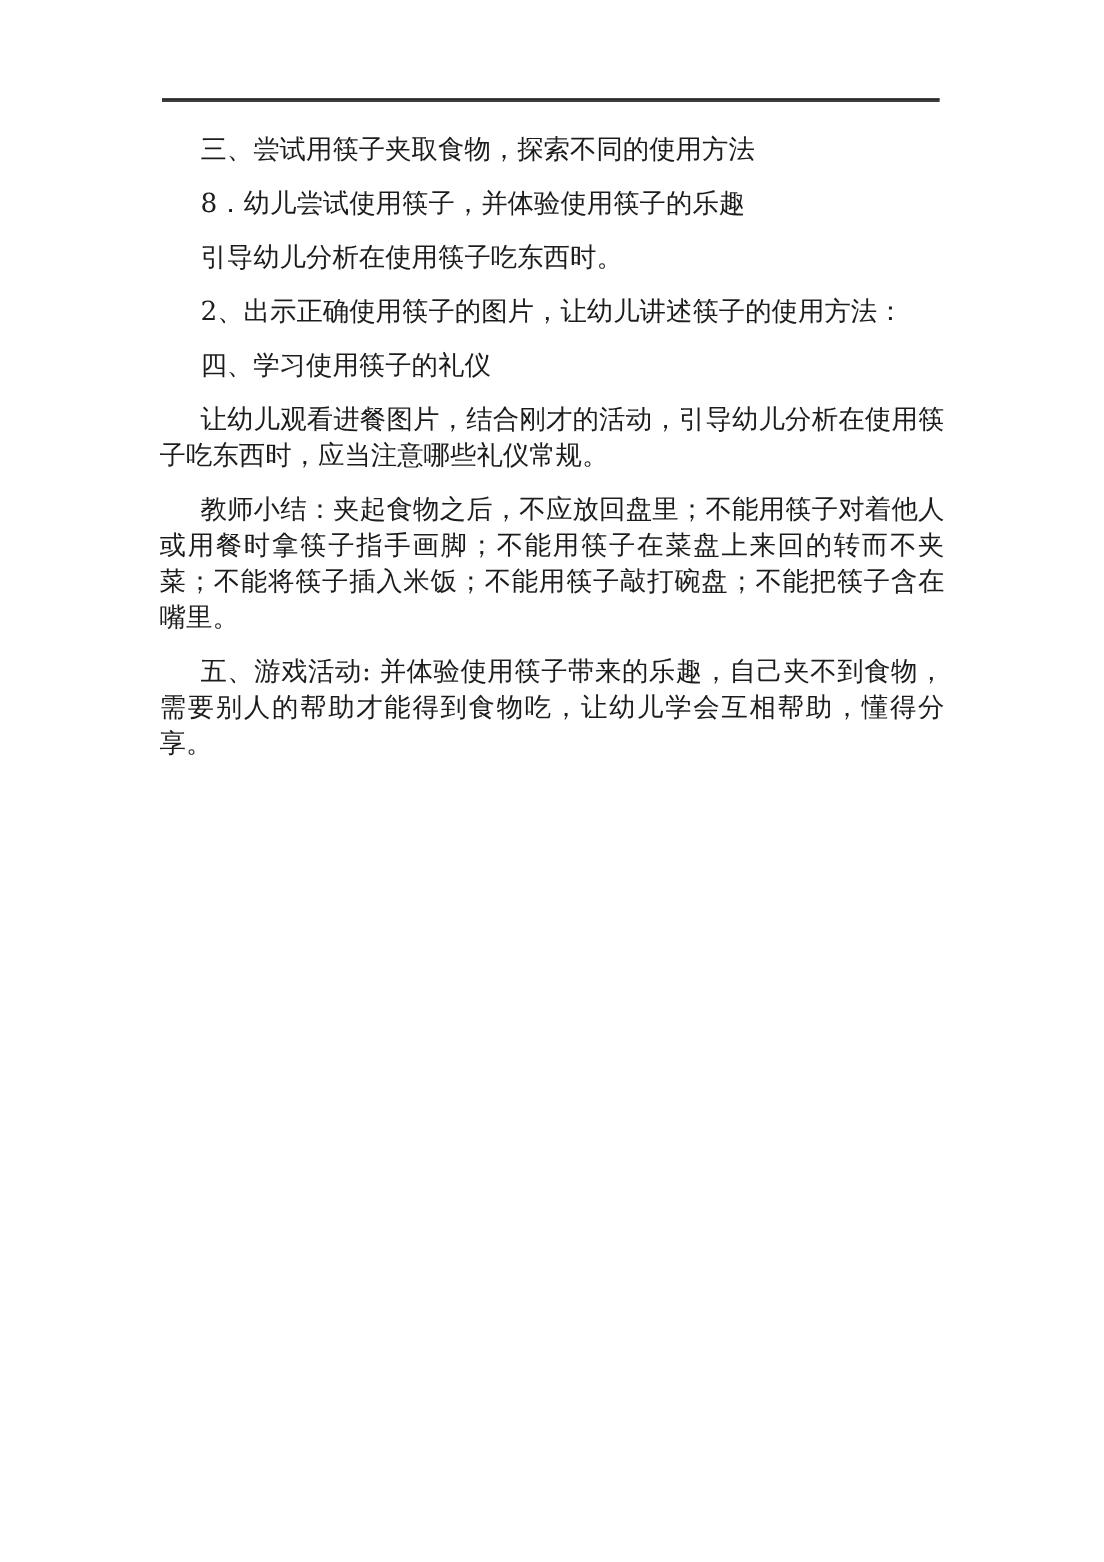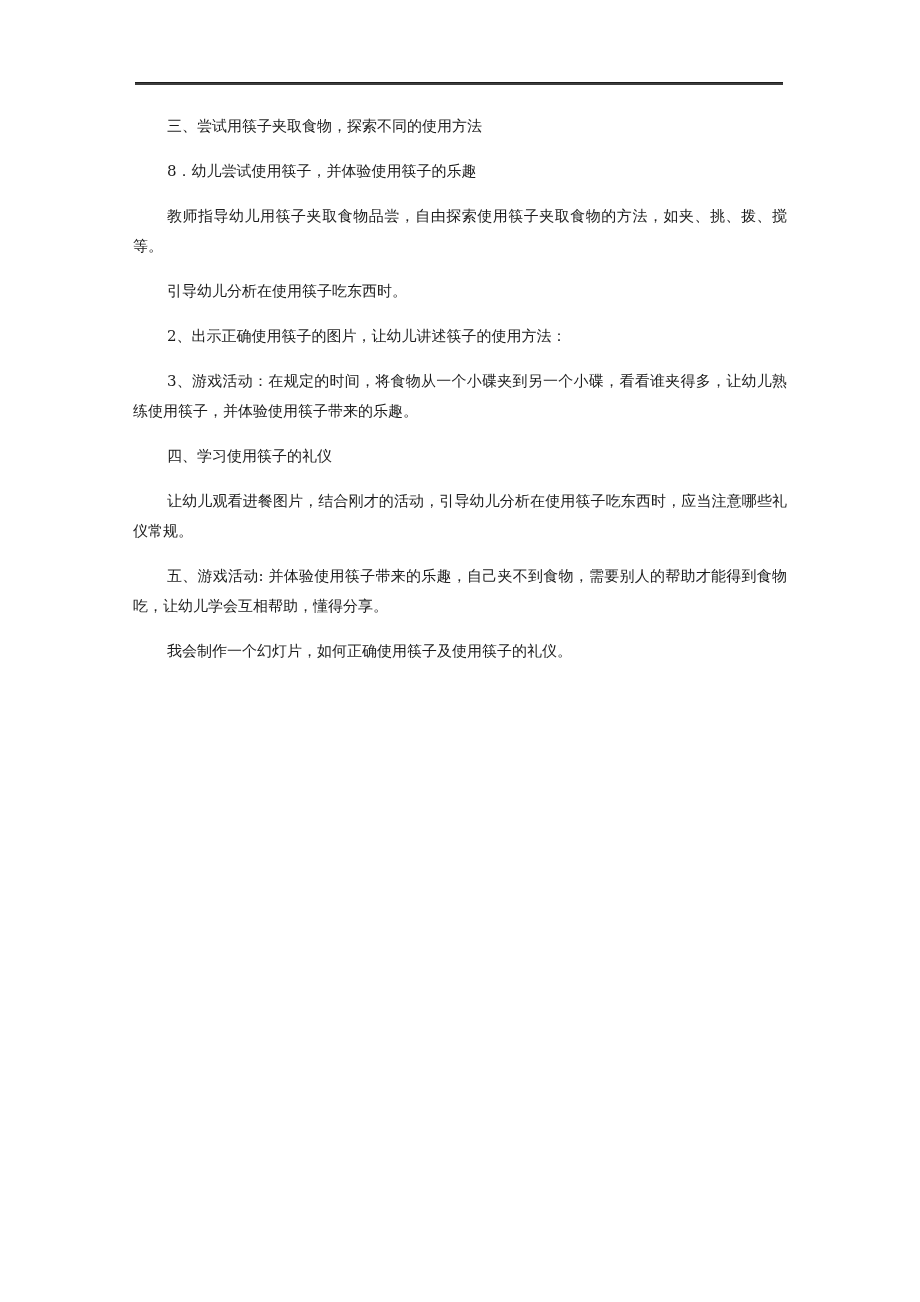--- a/index.html
+++ b/index.html
@@ -25,38 +25,36 @@
     border-top: 1px solid #1e1e1e;
   }
   .content {
     position: absolute;
     left: 133px;
     top: 111px;
     width: 654px;
   }
   .para {
     margin: 0 0 15px 0;
-    font-size: 15px;
+    font-size: 22px;
     line-height: 30px;
     color: #1c1c1c;
     text-align: justify;
     text-indent: 34px;
     word-break: break-all;
   }
 </style>
 </head>
 <body>
 
 <div class="page">
   <div class="header-rule"></div>
   <div class="content">
     <p class="para">三、尝试用筷子夹取食物，探索不同的使用方法</p>
     <p class="para">8．幼儿尝试使用筷子，并体验使用筷子的乐趣</p>
-    <p class="para">教师指导幼儿用筷子夹取食物品尝，自由探索使用筷子夹取食物的方法，如夹、挑、拨、搅等。</p>
     <p class="para">引导幼儿分析在使用筷子吃东西时。</p>
     <p class="para">2、出示正确使用筷子的图片，让幼儿讲述筷子的使用方法：</p>
-    <p class="para">3、游戏活动：在规定的时间，将食物从一个小碟夹到另一个小碟，看看谁夹得多，让幼儿熟练使用筷子，并体验使用筷子带来的乐趣。</p>
     <p class="para">四、学习使用筷子的礼仪</p>
     <p class="para">让幼儿观看进餐图片，结合刚才的活动，引导幼儿分析在使用筷子吃东西时，应当注意哪些礼仪常规。</p>
+    <p class="para">教师小结：夹起食物之后，不应放回盘里；不能用筷子对着他人或用餐时拿筷子指手画脚；不能用筷子在菜盘上来回的转而不夹菜；不能将筷子插入米饭；不能用筷子敲打碗盘；不能把筷子含在嘴里。</p>
     <p class="para">五、游戏活动: 并体验使用筷子带来的乐趣，自己夹不到食物，需要别人的帮助才能得到食物吃，让幼儿学会互相帮助，懂得分享。</p>
-    <p class="para">我会制作一个幻灯片，如何正确使用筷子及使用筷子的礼仪。</p>
   </div>
 </div>
 
 </body></html>

